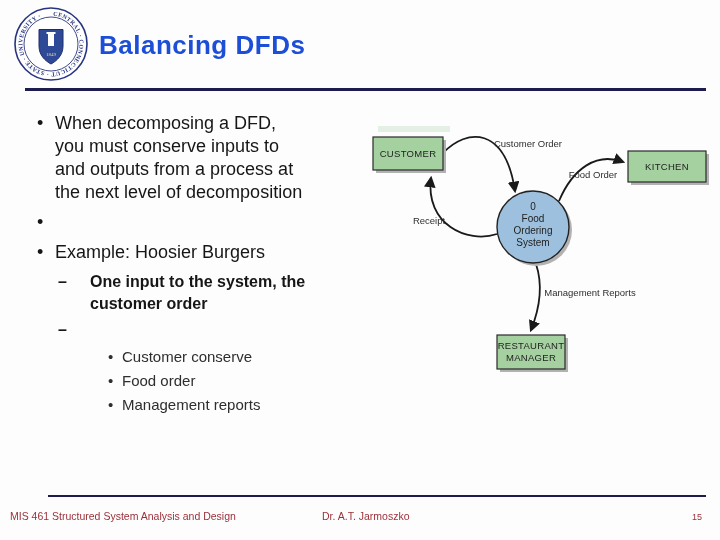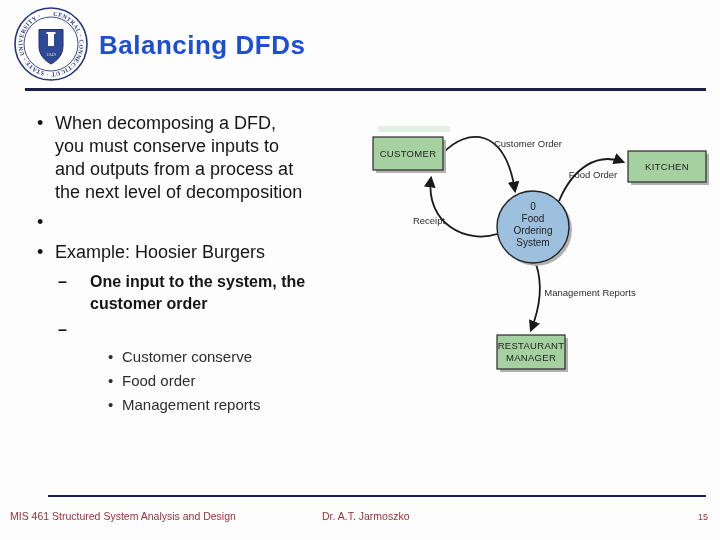--- a/index.html
+++ b/index.html
@@ -37,21 +37,21 @@
   .diagram .flow { fill:none; stroke:#1a1a1a; stroke-width:1.8; }
   .diagram .ntext { font-size:9.5px; fill:#222; letter-spacing:.3px; text-anchor:middle; font-family:"Liberation Sans",sans-serif; }
   .diagram .ptext { font-size:10px; fill:#222; text-anchor:middle; font-family:"Liberation Sans",sans-serif; }
   .diagram .flabel { font-size:9.5px; fill:#2e2e2e; text-anchor:middle; font-family:"Liberation Sans",sans-serif; }
 
   
   .footer-text { position:absolute; top:510px; font-size:10.5px; color:#9c3038; }
   .f-course { left:10px;text-align:right; }
   .f-author { left:288px;margin-left:34px; }
   .f-section { left:410px; }
-  .f-page { left:692px; top:512px; font-size:9px;margin-left:6px; }
+  .f-page { left:692px; top:512px; font-size:9px; }
 </style>
 </head>
 <body>
 
 <div class="slide">
 
   <svg class="seal" width="76" height="76" viewBox="0 0 76 76">
     <defs>
       <path id="sealArc" d="M 38,9.5 A 28.5,28.5 0 1 1 37.99,9.5"></path>
     </defs>

